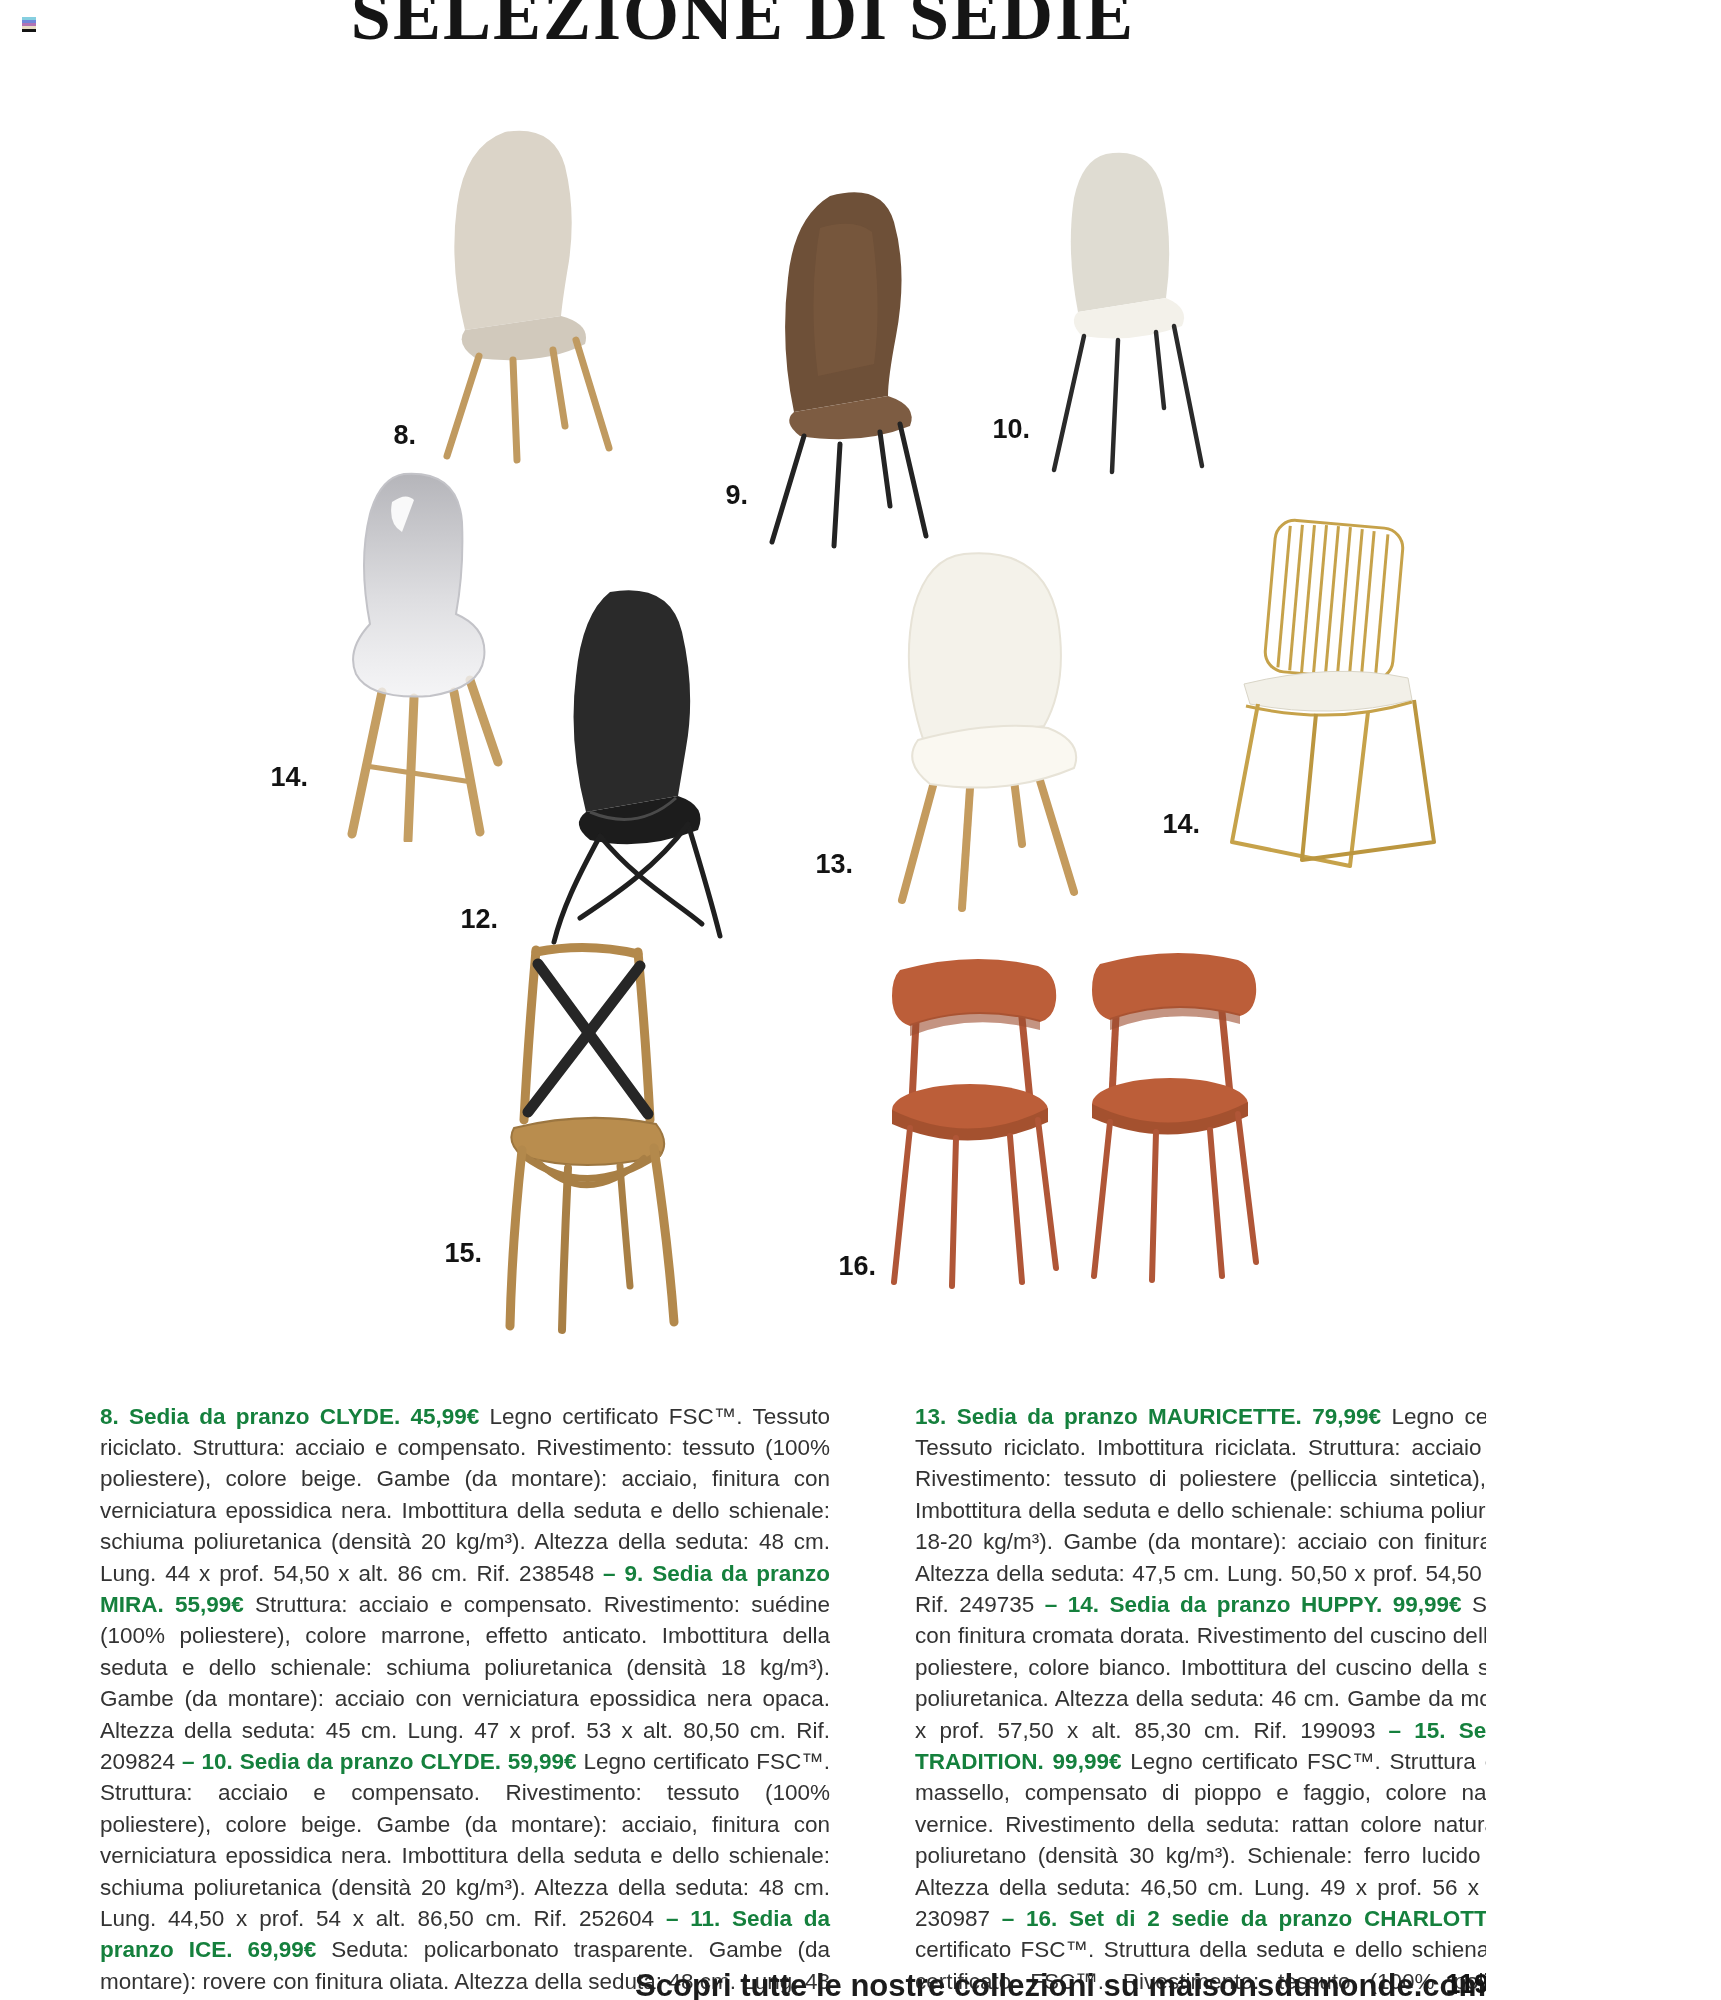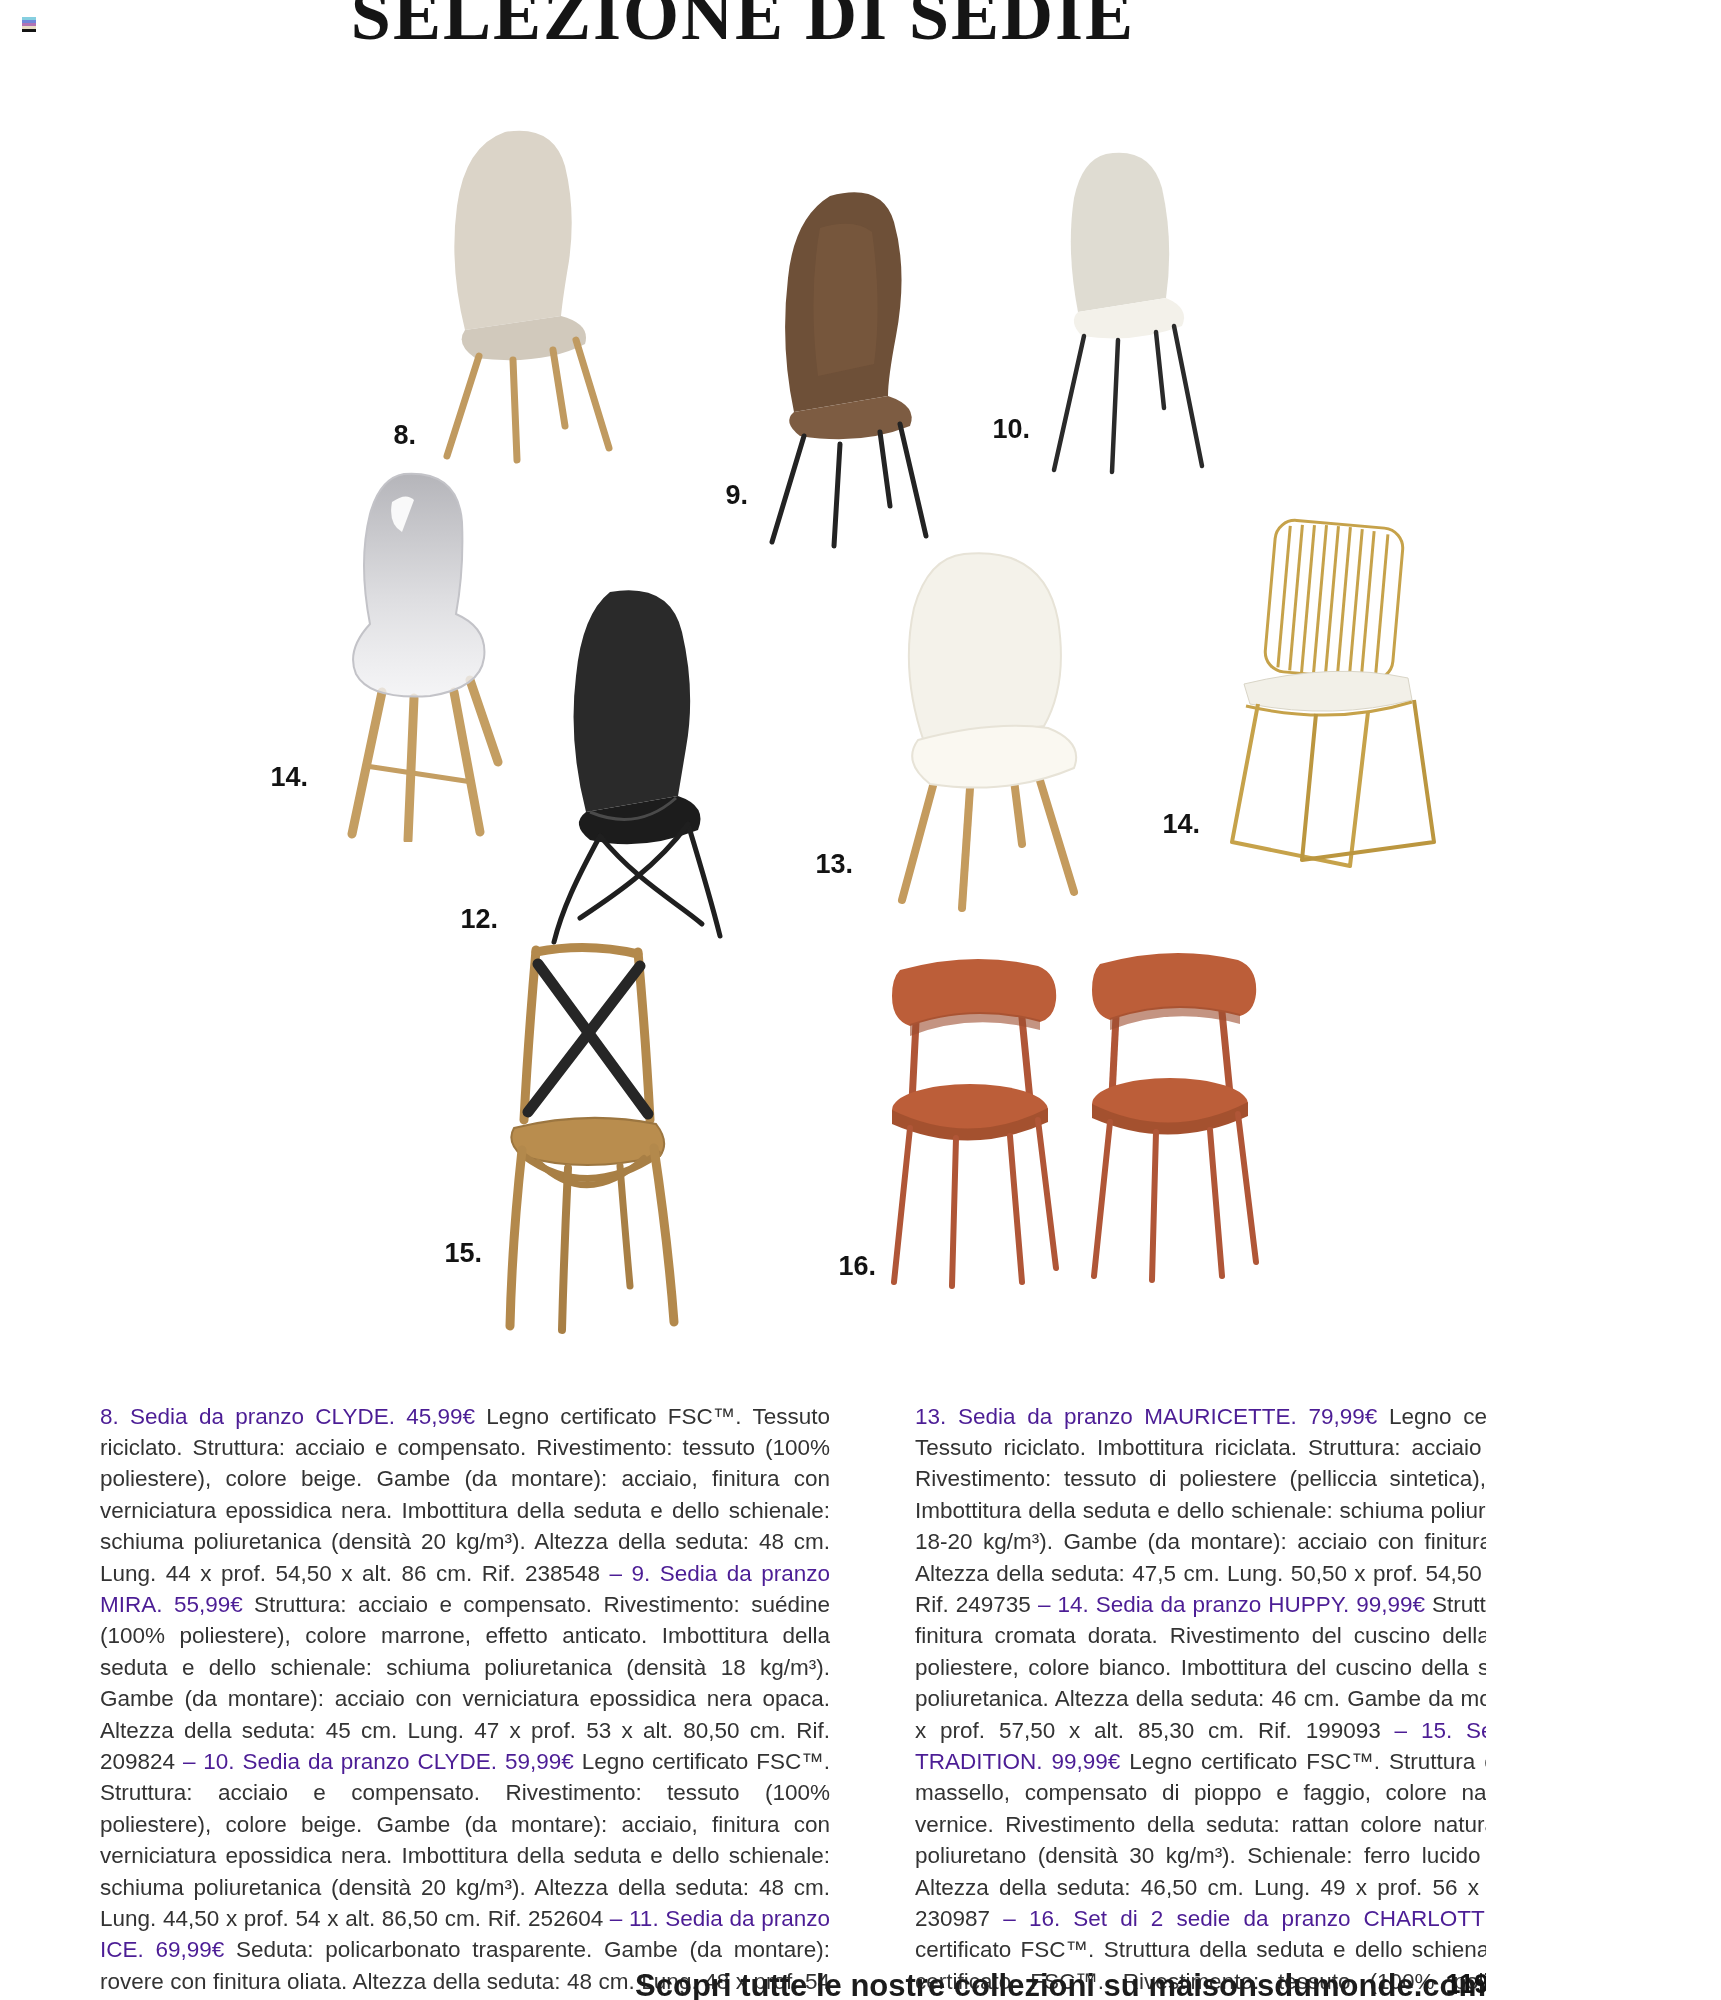--- a/index.html
+++ b/index.html
@@ -9,21 +9,21 @@
          font-family:"Liberation Serif","DejaVu Serif",serif;font-weight:700;
          font-size:72px;letter-spacing:2px;color:#151515;white-space:nowrap;}
   .corner-logo{position:absolute;left:22px;top:17px;width:14px;height:15px;display:flex;flex-direction:column;}
   .corner-logo div{flex:1;}
   .chair{position:absolute;}
   .chair svg{width:100%;height:100%;display:block;}
   .num-label{position:absolute;width:46px;text-align:right;font-weight:700;
              font-size:27px;color:#131313;}
   .col{position:absolute;top:1378px;width:730px;text-align:justify;
        font-size:22.5px;line-height:31.4px;color:#333333;}
-  .col strong{color:#4c1d95;font-weight:400;}
+  .col strong{color:#15803d;font-weight:700;}
   .col-left{left:100px;}
   .col-right{left:915px;}
   .footer{position:absolute;left:0;right:0;top:1952px;text-align:right;
           font-weight:700;font-size:31px;color:#1c1c1c;margin-top:16px;}
   .page-num{position:absolute;right:-3px;top:1969px;font-weight:700;font-size:27px;color:#131313;}
 </style>
 </head>
 <body>
 
 <div id="page">

